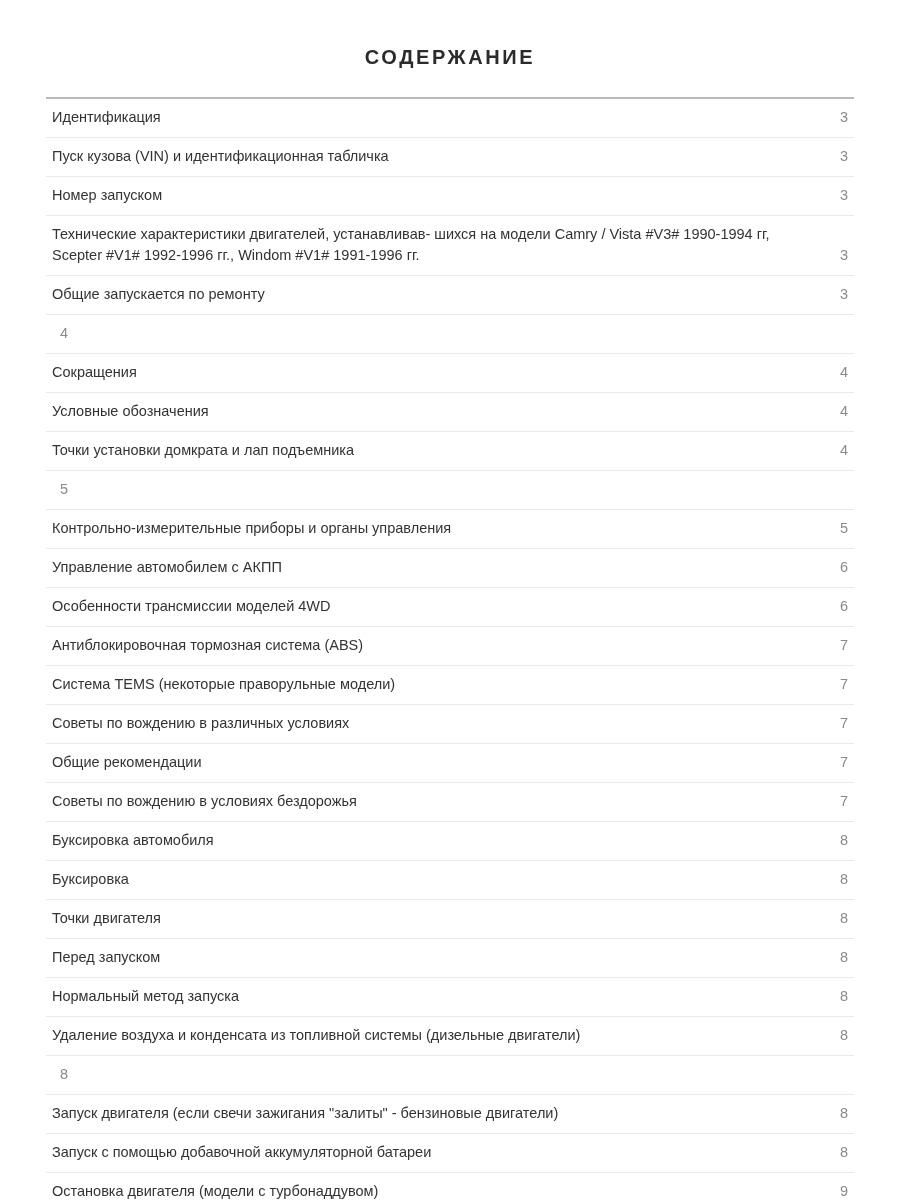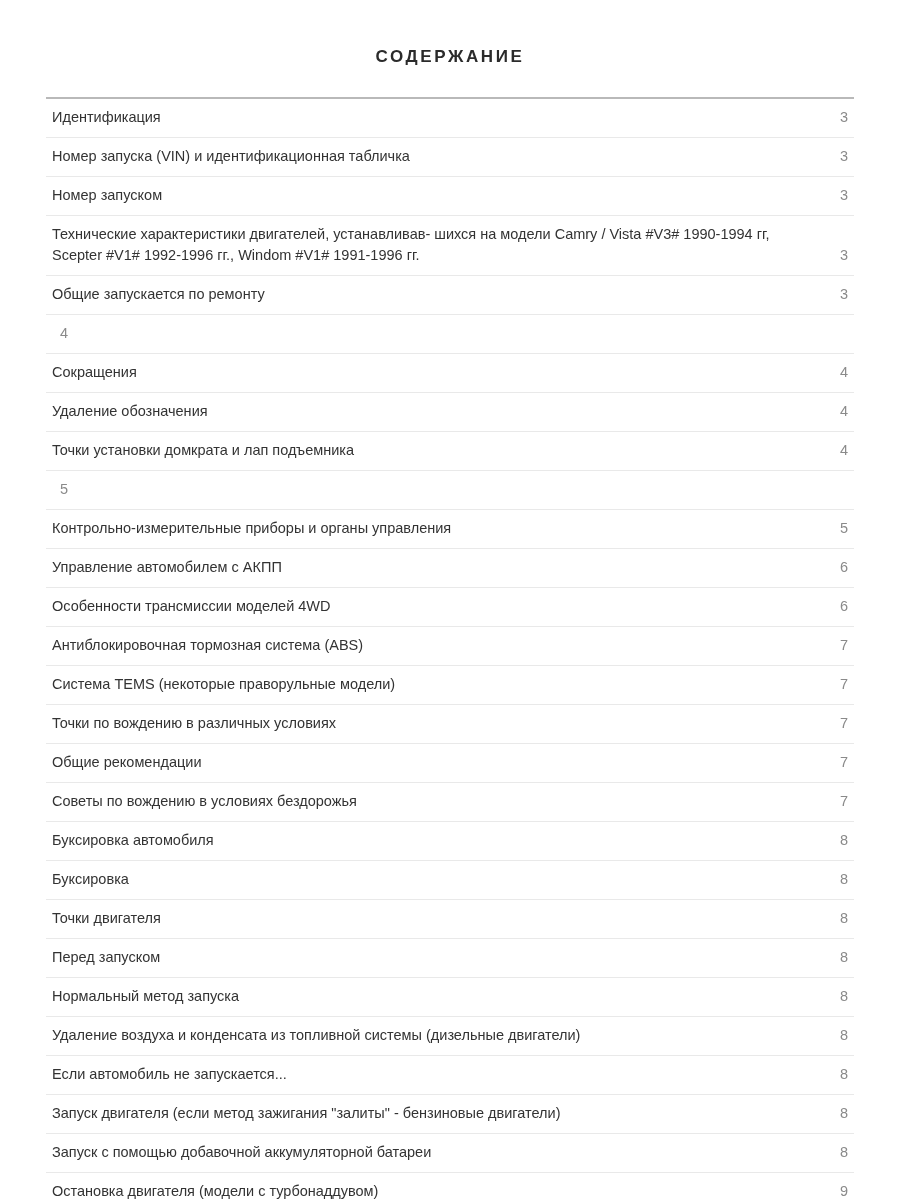--- a/index.html
+++ b/index.html
@@ -19,21 +19,21 @@
     width: 900px;
     height: 1200px;
     box-sizing: border-box;
     padding: 0;
     display: flex;
     flex-direction: column;
     background: #ffffff;
   }
   .doc-title {
     text-align: center;
-    font-size: 17px;
+    font-size: 20px;
     font-weight: bold;
     letter-spacing: 2.6px;
     color: #2b2b2b;
     margin: 0;
     padding-top: 43px;
     line-height: 28px;
   }
   .toc-wrap {
     margin: 0 46px 0 46px;
     padding-top: 26px;
@@ -83,21 +83,21 @@
   <h1 class="doc-title">СОДЕРЖАНИЕ</h1>
 
   <div class="toc-wrap">
     <div class="toc-top-rule"></div>
     <ul class="toc-list" id="toc-list">
         <li class="toc-row">
           <span class="toc-label">Идентификация</span>
           <span class="toc-page">3</span>
         </li>
         <li class="toc-row">
-          <span class="toc-label">Номер запуска (VIN) и идентификационная табличка</span>
+          <span class="toc-label">Пуск кузова (VIN) и идентификационная табличка</span>
           <span class="toc-page">3</span>
         </li>
         <li class="toc-row">
           <span class="toc-label">Номер запуском</span>
           <span class="toc-page">3</span>
         </li>
         <li class="toc-row">
           <span class="toc-label">Технические характеристики двигателей, устанавливав- шихся на модели Camry / Vista #V3# 1990-1994 гг, Scepter #V1# 1992-1996 гг., Windom #V1# 1991-1996 гг.</span>
           <span class="toc-page">3</span>
         </li>
@@ -106,21 +106,21 @@
           <span class="toc-page">3</span>
         </li>
         <li class="toc-row">
           <span class="toc-page">4</span>
         </li>
         <li class="toc-row">
           <span class="toc-label">Сокращения</span>
           <span class="toc-page">4</span>
         </li>
         <li class="toc-row">
-          <span class="toc-label">Удаление обозначения</span>
+          <span class="toc-label">Условные обозначения</span>
           <span class="toc-page">4</span>
         </li>
         <li class="toc-row">
           <span class="toc-label">Точки установки домкрата и лап подъемника</span>
           <span class="toc-page">4</span>
         </li>
         <li class="toc-row">
           <span class="toc-page">5</span>
         </li>
         <li class="toc-row">
@@ -137,21 +137,21 @@
         </li>
         <li class="toc-row">
           <span class="toc-label">Антиблокировочная тормозная система (ABS)</span>
           <span class="toc-page">7</span>
         </li>
         <li class="toc-row">
           <span class="toc-label">Система TEMS (некоторые праворульные модели)</span>
           <span class="toc-page">7</span>
         </li>
         <li class="toc-row">
-          <span class="toc-label">Точки по вождению в различных условиях</span>
+          <span class="toc-label">Советы по вождению в различных условиях</span>
           <span class="toc-page">7</span>
         </li>
         <li class="toc-row">
           <span class="toc-label">Общие рекомендации</span>
           <span class="toc-page">7</span>
         </li>
         <li class="toc-row">
           <span class="toc-label">Советы по вождению в условиях бездорожья</span>
           <span class="toc-page">7</span>
         </li>
@@ -173,25 +173,24 @@
         </li>
         <li class="toc-row">
           <span class="toc-label">Нормальный метод запуска</span>
           <span class="toc-page">8</span>
         </li>
         <li class="toc-row">
           <span class="toc-label">Удаление воздуха и конденсата из топливной системы (дизельные двигатели)</span>
           <span class="toc-page">8</span>
         </li>
         <li class="toc-row">
-          <span class="toc-label">Если автомобиль не запускается...</span>
-          <span class="toc-page">8</span>
-        </li>
-        <li class="toc-row">
-          <span class="toc-label">Запуск двигателя (если метод зажигания "залиты" - бензиновые двигатели)</span>
+          <span class="toc-page">8</span>
+        </li>
+        <li class="toc-row">
+          <span class="toc-label">Запуск двигателя (если свечи зажигания "залиты" - бензиновые двигатели)</span>
           <span class="toc-page">8</span>
         </li>
         <li class="toc-row">
           <span class="toc-label">Запуск с помощью добавочной аккумуляторной батареи</span>
           <span class="toc-page">8</span>
         </li>
         <li class="toc-row">
           <span class="toc-label">Остановка двигателя (модели с турбонаддувом)</span>
           <span class="toc-page">9</span>
         </li>

